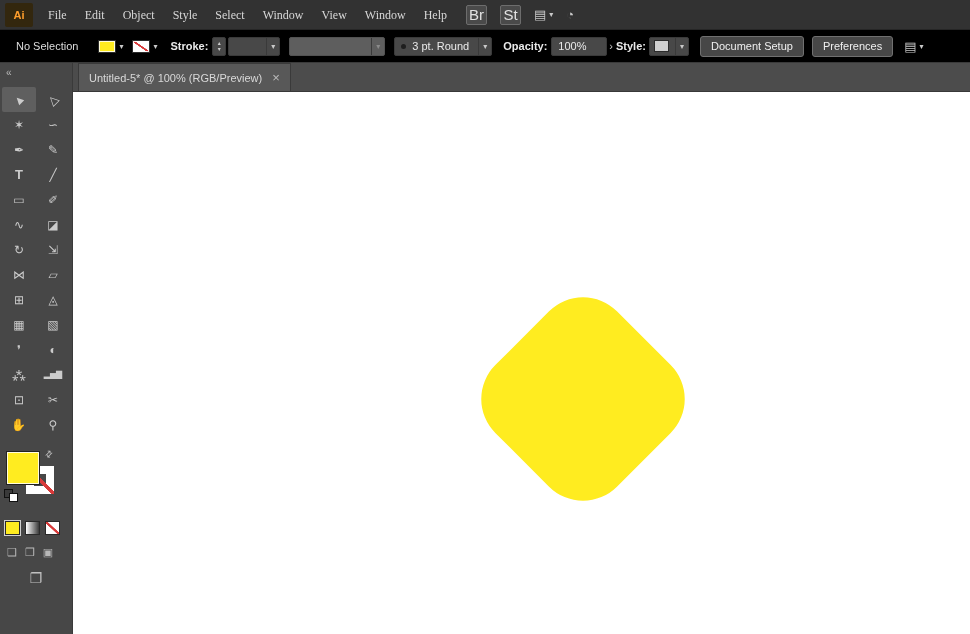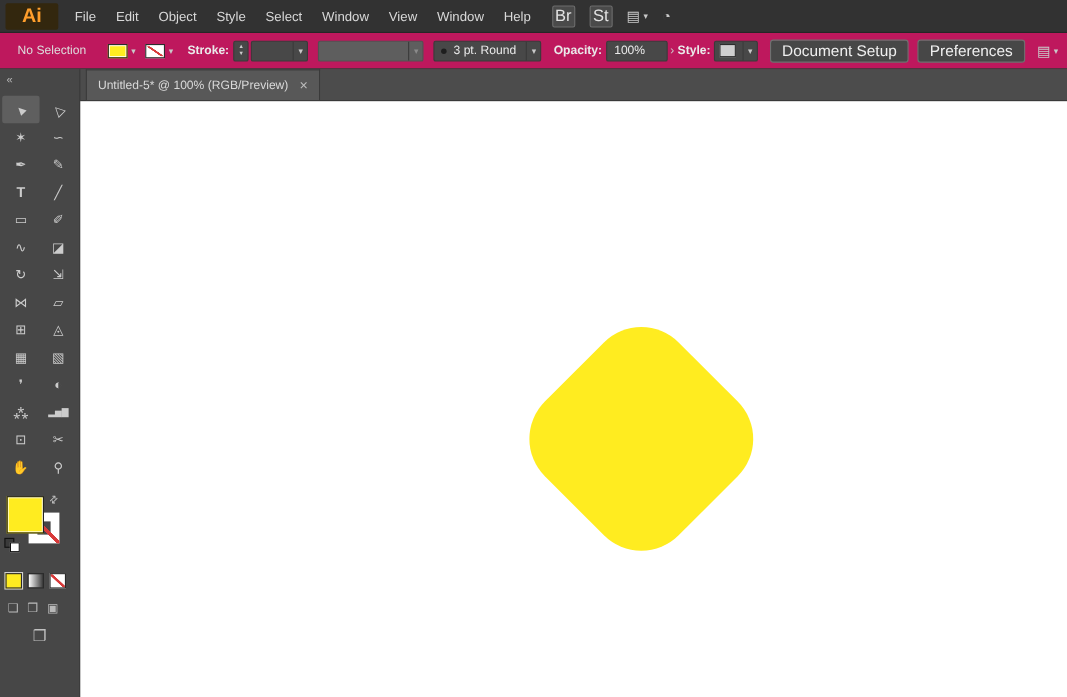--- a/index.html
+++ b/index.html
@@ -3,33 +3,33 @@
 <meta charset="utf-8">
 <style>
   * { box-sizing: border-box; margin: 0; padding: 0; }
   html,body { width:970px; height:634px; overflow:hidden; background:#4a4a4a;
               font-family:"Liberation Sans", sans-serif; }
   .app { position:relative; width:970px; height:634px; }
 
   
   .menubar { position:absolute; top:0; left:0; right:0; height:30px; background:#323232;
              border-bottom:1px solid #262626; display:flex; align-items:center; }
-  .logo { width:48px; height:24px; margin-left:5px; background:#33270e; color:#ff9e2c;
-          font-weight:bold; font-size:18px; display:flex; align-items:center; justify-content:center;
+  .logo { width:28px; height:24px; margin-left:5px; background:#33270e; color:#ff9e2c;
+          font-weight:bold; font-size:11px; display:flex; align-items:center; justify-content:center;
           border-radius:2px; }
   .menus { display:flex; margin-left:6px; }
-  .menu { color:#d8d8d8; font-size:12px; padding:0 9px; line-height:30px; cursor:default; }
+  .menu { color:#d8d8d8; font-size:12px; padding:0 9px; line-height:30px; cursor:default;font-family:Liberation Serif, serif; }
   .mb-right { display:flex; align-items:center; margin-left:10px; gap:13px; }
   .sq-btn { width:21px; height:20px; background:#4a4a4a; border:1px solid #6d6d6d; border-radius:2px;
             color:#e2e2e2; font-size:15px; display:flex; align-items:center; justify-content:center; }
   .mb-icon { color:#c9c9c9; font-size:13px; display:flex; align-items:center; gap:3px; }
   .chev { font-size:8px; color:#c9c9c9; }
 
   
-  .controlbar { position:absolute; top:30px; left:0; right:0; height:33px; background:#be185d;
+  .controlbar { position:absolute; top:30px; left:0; right:0; height:33px; background:#000000;
                 border-bottom:1px solid #3a3a3a; display:flex; align-items:center;
                 font-size:11px; color:#eaeaea; }
   .cb-label { white-space:nowrap; }
   .lbl-status { margin-left:16px; color:#dddddd; }
   .swatch-combo { display:flex; align-items:center; gap:3px; }
   .swatch { width:18px; height:13px; border:1px solid #2c2c2c;
             box-shadow: inset 0 0 0 1px rgba(255,255,255,.85); }
   .swatch.none-swatch { background:
       linear-gradient(to top right, transparent 44%, #d83a3a 46%, #d83a3a 54%, transparent 56%), #ffffff; }
   .combo { display:flex; align-items:center; height:19px; background:#484848;
@@ -37,21 +37,21 @@
   .combo .cseg { height:100%; display:flex; align-items:center; padding:0 4px;
                  border-left:1px solid #3a3a3a; }
   .combo .cval { padding:0 6px; }
   .stepper { width:14px; height:19px; background:#484848; border:1px solid #3a3a3a; border-radius:2px;
              display:flex; flex-direction:column; align-items:center; justify-content:center;
              font-size:6px; line-height:6px; color:#cccccc; }
   .combo.disabledc { background:#5e5e5e; border-color:#525252; }
   .combo.disabledc .chev { color:#8b8b8b; }
   .brush-dot { width:5px; height:5px; border-radius:50%; background:#1e1e1e; margin-left:6px; }
   .cb-btn { height:21px; padding:0 10px; background:#474747; border:1px solid #707070; border-radius:3px;
-            color:#efefef; font-size:14px; font-family:"Liberation Sans", sans-serif; }
+            color:#efefef; font-size:11px; font-family:"Liberation Sans", sans-serif; }
   .chevr { font-size:11px; color:#cccccc; margin:0 0 0 2px; }
   .style-swatch { width:15px; height:12px; background:#cfcfcf; border:1px solid #2c2c2c; margin-left:4px; }
 
   
   .tabstrip { position:absolute; top:63px; left:73px; right:0; height:29px; background:#4c4c4c;
               border-bottom:1px solid #383838; display:flex; align-items:stretch; }
   .tab { margin-left:5px; display:flex; align-items:center; padding:0 10px; background:#585858;
          border:1px solid #3a3a3a; border-bottom:none; color:#d9d9d9; font-size:11px; }
   .tab-close { margin-left:10px; color:#bcbcbc; font-size:13px; line-height:11px; }
 

